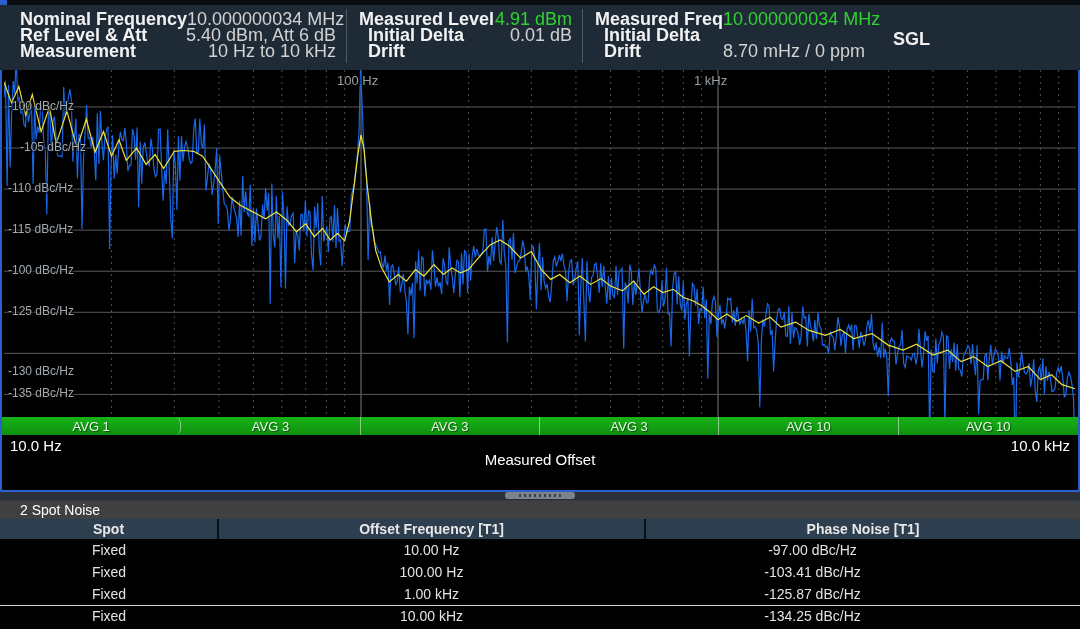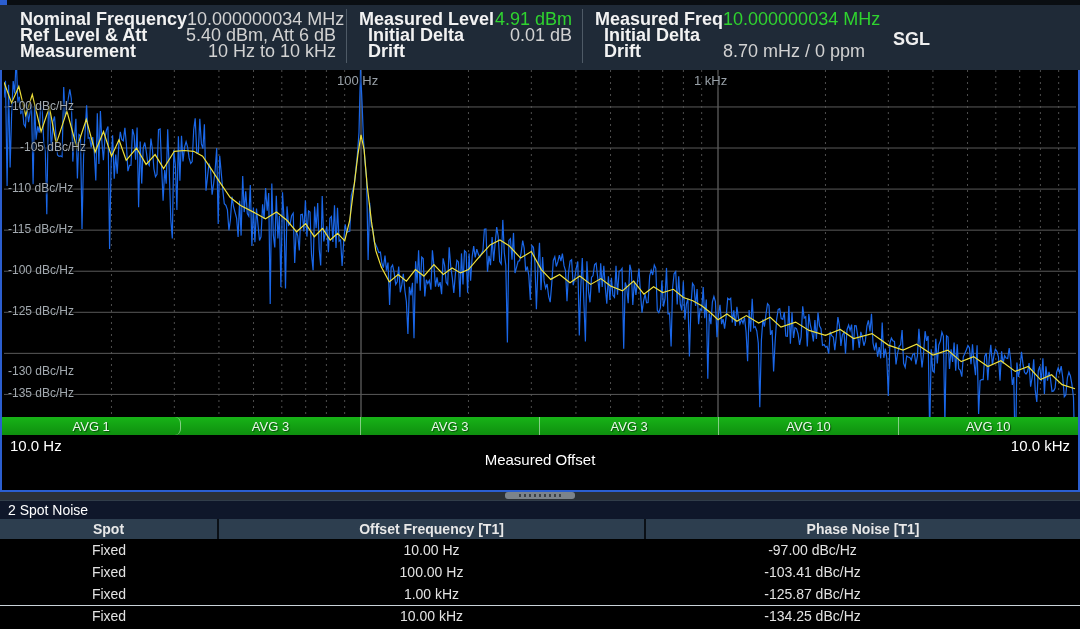--- a/index.html
+++ b/index.html
@@ -48,22 +48,22 @@
 
   
   .splitter{height:8px;background:#2b3036;position:relative}
   .handle{position:absolute;left:50%;top:0;transform:translateX(-50%);width:70px;height:7px;
           background:#7c838b;border-radius:3px}
   .handle::after{content:"";position:absolute;left:14px;right:14px;top:2px;height:3px;
           background:repeating-linear-gradient(90deg,#3c4147 0 2px,transparent 2px 5px)}
 
   
   .win2{position:relative;width:1080px;height:129px;background:#000}
-  .titlebar2{height:19px;background:#0f172a;border-top:1px solid #313d49;display:flex;align-items:center;
-             padding-left:8px;font-size:14px;color:#fff}
+  .titlebar2{height:19px;background:#404040;border-top:1px solid #313d49;display:flex;align-items:center;
+             padding-left:20px;font-size:14px;color:#fff}
   table{width:100%;border-collapse:collapse;font-size:14px;color:#e8e8e8;table-layout:fixed}
   th{background:#2d3e4f;font-weight:700;height:20px;text-align:center;border-left:2px solid #0b1016}
   th:first-child{border-left:none}
   td{height:22px;text-align:center;color:#e2e2e2}
   .pncell{padding-right:100px}
   tr.rsep td{border-top:1px solid #c9d2d8}
 </style>
 </head>
 <body>
 

